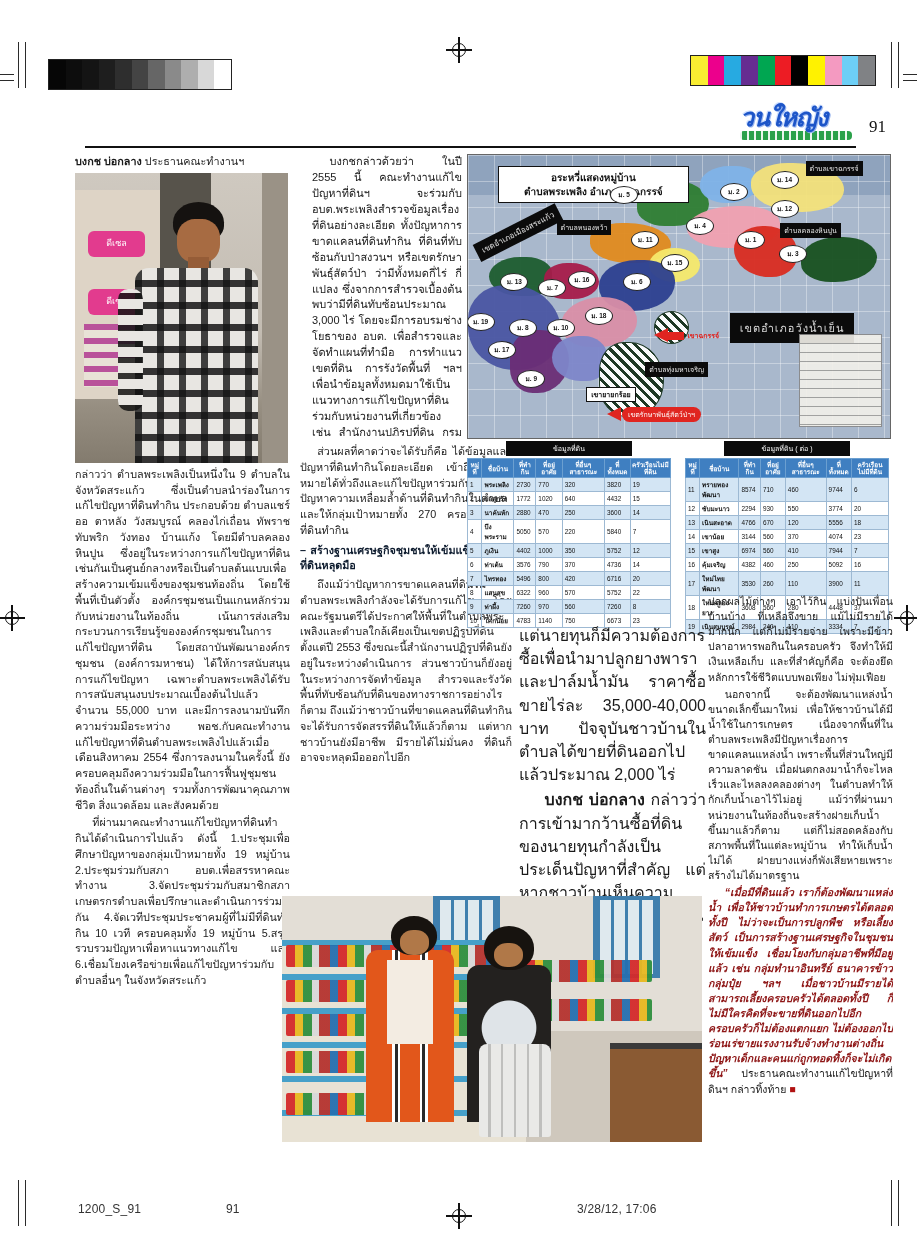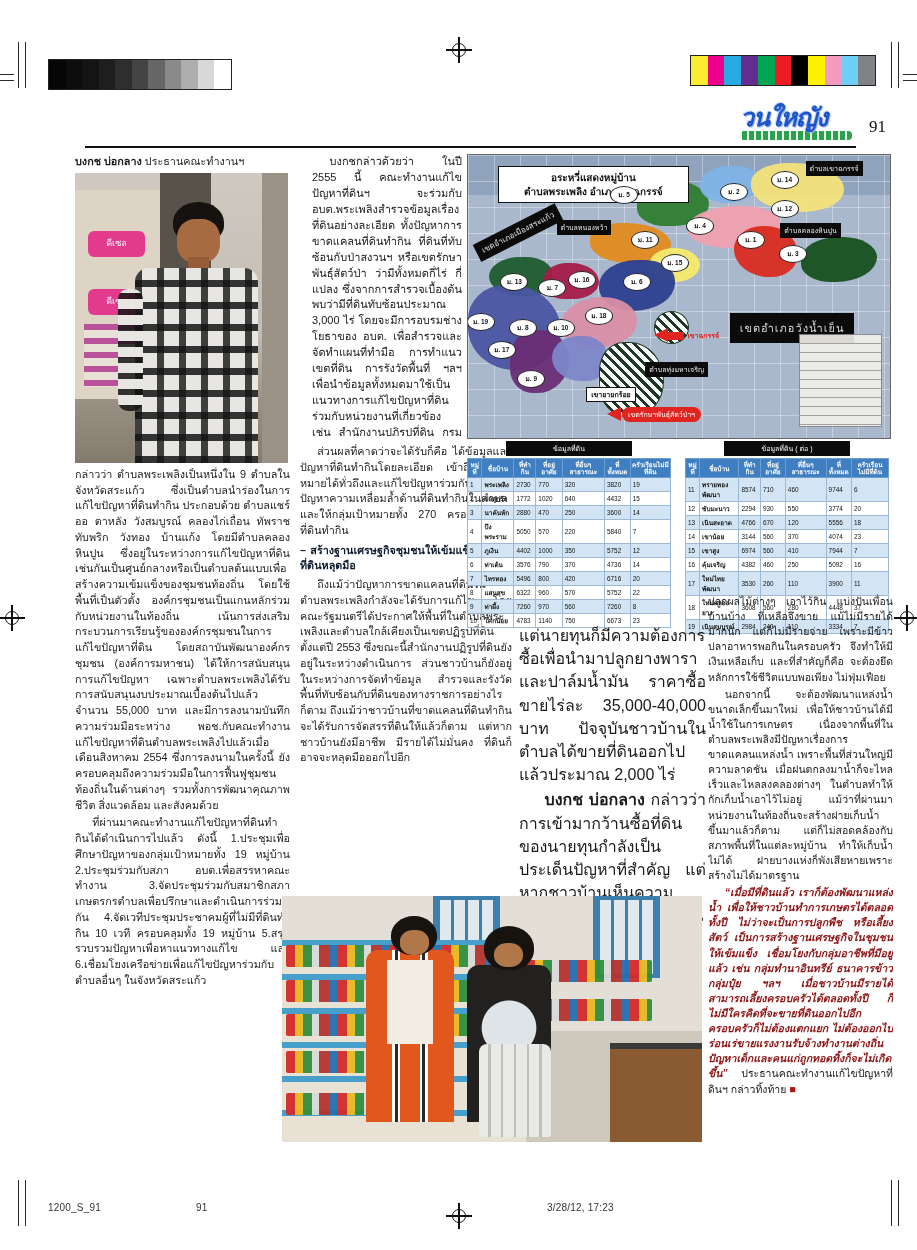--- a/index.html
+++ b/index.html
@@ -9,21 +9,21 @@
   
   .mark{position:absolute;background:#2b2b2b;}
   .graybar{position:absolute;left:48px;top:59px;width:182px;height:29px;display:flex;border:1px solid #222;}
   .graybar div{flex:1;}
   .colorbar{position:absolute;left:690px;top:55px;width:184px;height:29px;display:flex;border:1px solid #222;}
   .colorbar div{flex:1;}
   .regcross{position:absolute;width:20px;height:20px;}
   .regcross .c{position:absolute;left:3px;top:3px;width:12px;height:12px;border:1.5px solid #111;border-radius:50%;}
   .regcross .v{position:absolute;left:9px;top:-3px;width:1.5px;height:26px;background:#111;}
   .regcross .h{position:absolute;top:9px;left:-3px;height:1.5px;width:26px;background:#111;}
-  .footer-text{position:absolute;font-size:10px;color:#333;letter-spacing:.2px;}
+  .footer-text{position:absolute;font-size:12px;color:#333;letter-spacing:.2px;margin-left:30px;}
 
   
   .logo{position:absolute;left:740px;top:104px;width:125px;height:42px;}
   .logo .word{font-size:25px;font-weight:bold;font-style:italic;color:#1d55c8;
               text-shadow:1px 1px 0 #9db8ef,-1px -1px 0 #cfe0ff;letter-spacing:-1px;line-height:26px;white-space:nowrap;}
   .logo .bar{margin-top:1px;width:112px;height:9px;background:#2aa14a;border-radius:4px;
              background-image:repeating-linear-gradient(90deg,rgba(255,255,255,.9) 0 2px,transparent 2px 7px);}
   .folio-num{position:absolute;left:869px;top:117px;font-family:"Liberation Serif","DejaVu Serif",serif;font-size:17px;color:#111;}
   .head-rule{position:absolute;left:85px;top:146px;width:771px;height:2px;background:#111;}
 
@@ -523,15 +523,15 @@
     <div class="p2-w1-hair"></div>
     <div class="p2-w1-face"></div>
     <div class="p2-w2-top"></div>
     <div class="p2-w2-hair"></div>
     <div class="p2-w2-face"></div>
     <div class="p2-chair"></div>
   </div>
 
   <div class="footer-text" style="left:48px;top:1202px;">1200_S_91</div>
   <div class="footer-text" style="left:196px;top:1202px;">91</div>
-  <div class="footer-text" style="left:547px;top:1202px;">3/28/12, 17:23</div>
+  <div class="footer-text" style="left:547px;top:1202px;">3/28/12, 17:06</div>
 
 </div>
 
 </body></html>

